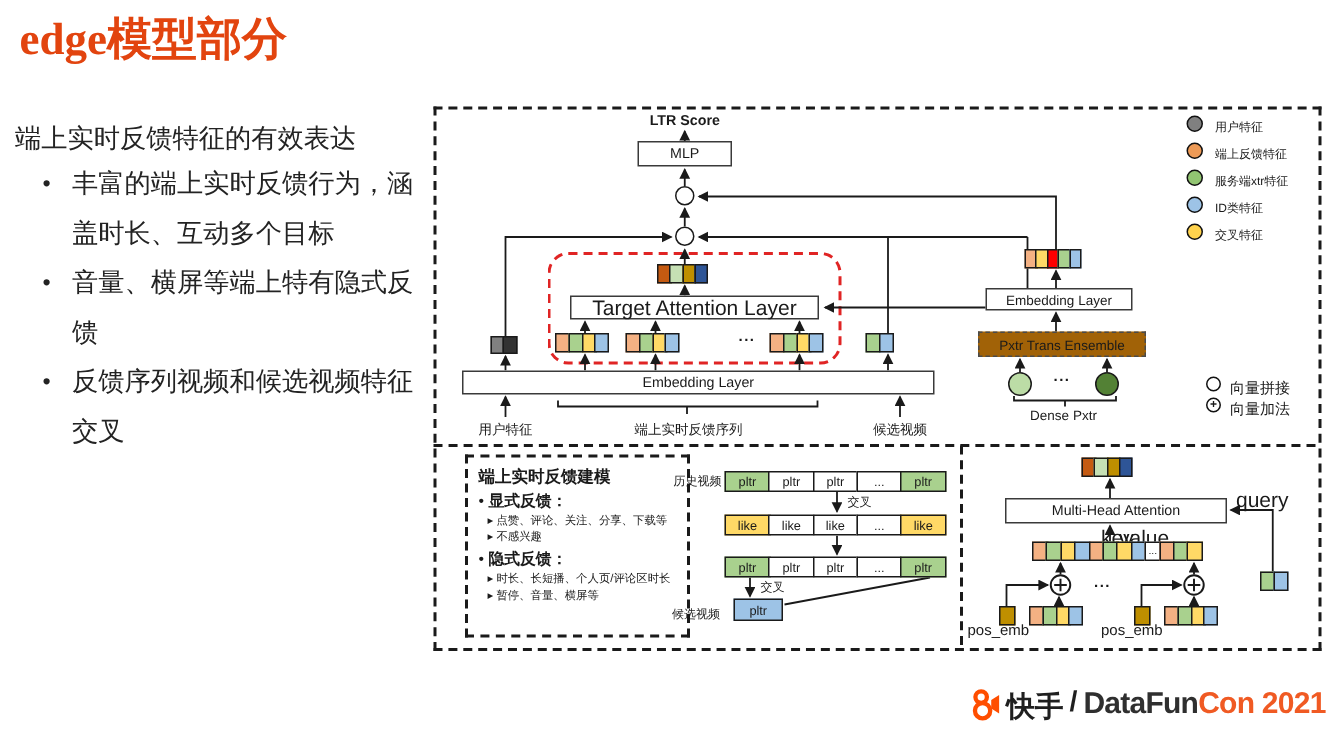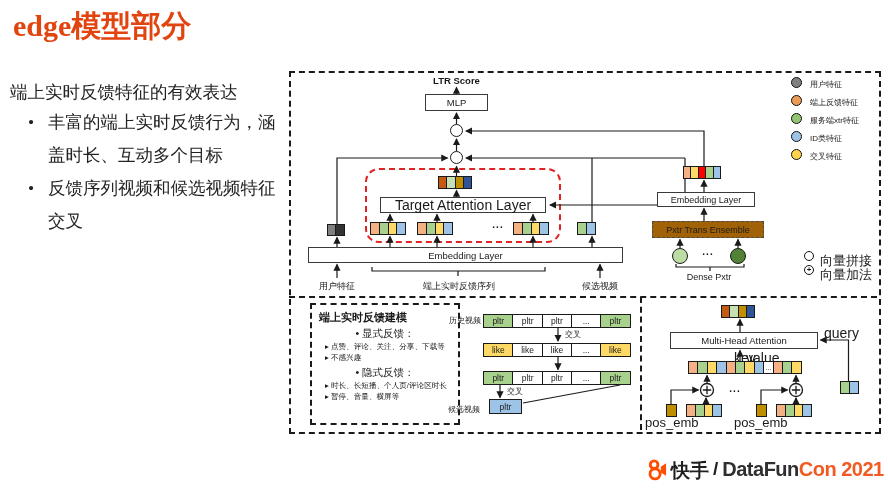--- a/index.html
+++ b/index.html
@@ -49,27 +49,27 @@
   .lg-circle{width:11px;height:11px;border-radius:50%;border:1.8px solid #111;
              box-sizing:border-box;z-index:2;}
   .op-circle{width:10px;height:10px;border-radius:50%;border:1.3px solid #111;
              box-sizing:border-box;background:#fff;z-index:2;display:flex;
              align-items:center;justify-content:center;font-size:8px;font-weight:bold;line-height:1;}
   .dense-circle{width:16px;height:16px;border-radius:50%;border:1.5px solid #1a1a1a;
                 box-sizing:border-box;z-index:2;}
   
   .fb{border:2px dashed #1a1a1a;box-sizing:border-box;padding:5px 7px;z-index:2;background:transparent;}
   .fb .fb-title{font-size:11px;font-weight:bold;margin-bottom:2px;}
-  .fb .fb-h{font-size:10.5px;font-weight:normal;margin-top:2px;text-align:center;}
+  .fb .fb-h{font-size:10.5px;font-weight:bold;margin-top:2px;}
   .fb .fb-h::before{content:"• ";font-weight:normal;}
   .fb .fb-i{font-size:7.6px;line-height:1.5;padding-left:6px;}
   .fb .fb-i::before{content:"▸ ";}
   #conn{position:absolute;left:0;top:0;z-index:1;pointer-events:none;}
   .small8{font-size:8px;} .small85{font-size:14px;} .small9{font-size:9px;}
-  .small95{font-size:9.5px;} .small75{font-size:13px;}
+  .small95{font-size:9.5px;} .small75{font-size:10px;}
   .footer{display:flex;align-items:flex-start;z-index:2;}
   .footer .ks{font-size:19px;font-weight:bold;color:#1f1f1f;margin-left:3px;}
   .footer .slash{font-size:19px;font-weight:bold;color:#1f1f1f;margin:0 4px;}
   .footer .b1{font-size:20px;font-weight:bold;color:#2f2f2f;letter-spacing:-0.5px;}
   .footer .b2{font-size:20px;font-weight:bold;letter-spacing:-0.5px;}
 </style>
 </head>
 <body>
 
 <svg id="conn" width="888" height="500">
@@ -125,20 +125,21 @@
     <path d="M707,385.8 V394.2 M702.8,390 H711.2 M796,385.8 V394.2 M791.8,390 H800.2" fill="none"></path>
   </g>
 </svg>
 
 <div class="abs title" style="left: 13px; top: 6px; color: rgb(226, 68, 15);">
   <span>edge模型部分</span>
 </div>
 <div class="abs subtitle" style="left:10px;top:80px;">端上实时反馈特征的有效表达</div>
 <ul class="bullets abs" style="left:10px;top:106px;">
   <li>丰富的端上实时反馈行为，涵盖时长、互动多个目标</li>
+  <li>音量、横屏等端上特有隐式反馈</li>
   <li>反馈序列视频和候选视频特征交叉</li>
 </ul>
 
 <div class="abs outer" style="left:289px;top:71px;width:588px;height:359px;"></div>
 <div class="abs hdivider" style="left:289px;top:296px;width:588px;"></div>
 <div class="abs vdivider" style="left:640px;top:297px;height:133px;"></div>
 
 <div class="abs lbl ctr small95" style="left:416px;top:75px;width:81px;font-weight:600;">LTR Score</div>
 <div class="abs box small95" style="left:425px;top:94px;width:63px;height:17px;">MLP</div>
 <div class="abs node" style="left:450px;top:124px;"></div>

